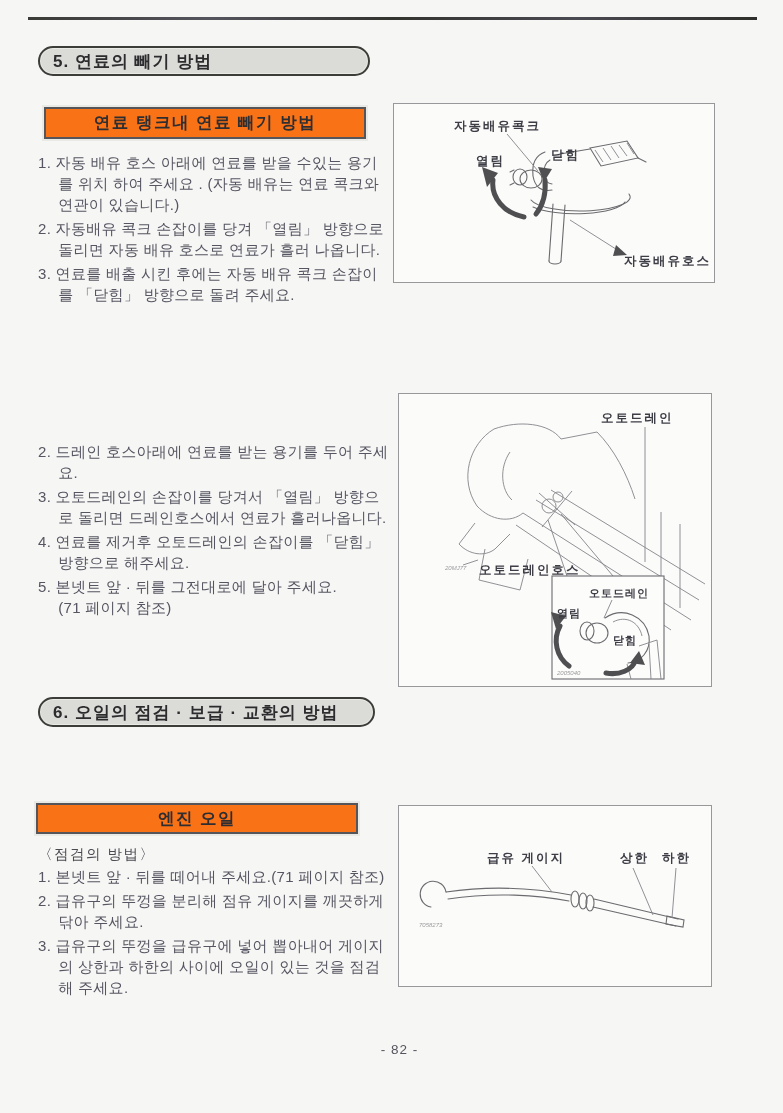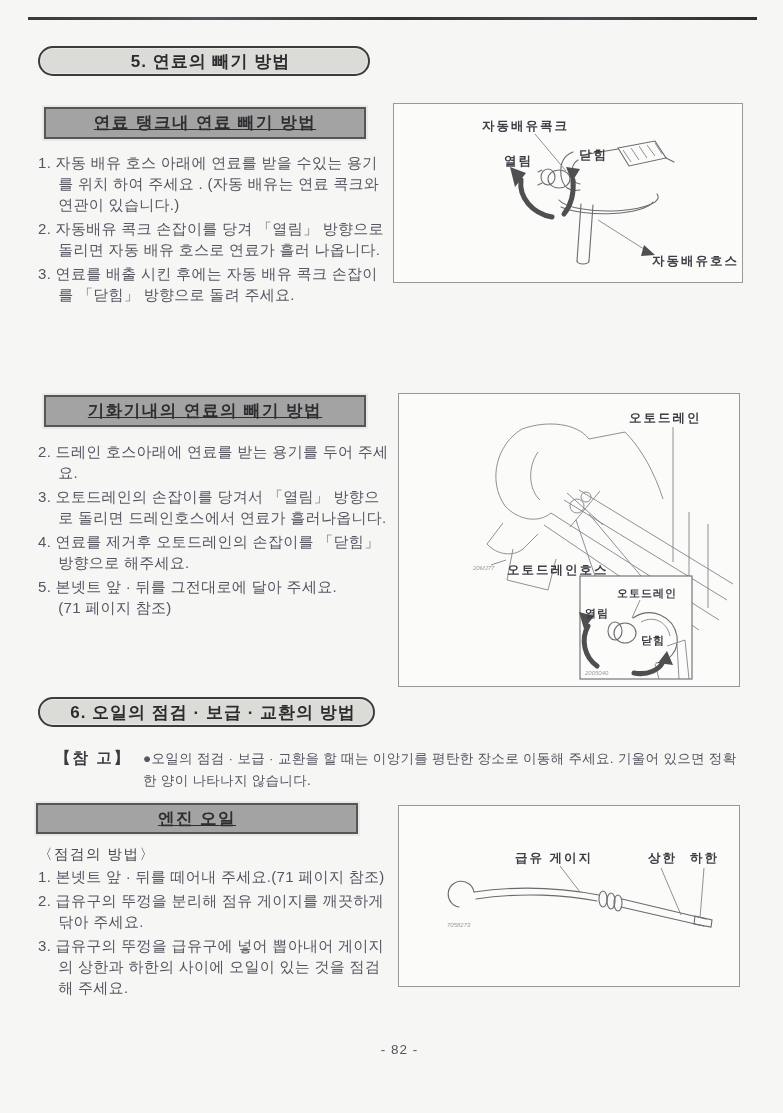--- a/index.html
+++ b/index.html
@@ -22,44 +22,41 @@
   .badge{
     height:26px;
     border:2px solid #3c3c38;
     border-radius:16px;
     background:#dbdbd8;
     display:flex;align-items:center;
     padding-left:13px;
     font-weight:bold;font-size:17px;letter-spacing:1px;
     color:#2c2c2e;
     box-shadow:inset 0 0 0 1px #e9e9e6;
-    justify-content:center;
   }
 
   .title-box{
     border:2px solid #55555a;
-    background:#a3a3a3;
+    background:#f97316;
     box-shadow:0 0 0 2px #e9e9e6;
     display:flex;align-items:center;justify-content:center;
     font-weight:bold;font-size:16.5px;letter-spacing:1.5px;
     color:#2e2e32;
-    text-decoration:underline;
   }
 
   .doc-list{font-size:15px;line-height:21px;letter-spacing:0.3px;color:#565662;}
   .doc-list .item{
     padding-left:1.35em;text-indent:-1.35em;
     margin-bottom:3px;
     white-space:pre-line;
   }
 
   .figure-box{
     border:1.5px solid #98989a;
     background:#fbfbfa;
-    padding-left:28px;
   }
   .figure-box svg{display:block;}
   svg text{fill:#3d3d46;font-family:"Liberation Sans","DejaVu Sans",sans-serif;}
   .fig-label{font-size:12.5px;letter-spacing:2px;font-weight:bold;}
   .fig-label-sm{font-size:11px;letter-spacing:1px;font-weight:bold;}
   .fig-code{font-size:6px;fill:#9a9a9c;font-style:italic;letter-spacing:0;}
   .sketch{stroke:#6b6b6f;stroke-width:1.1;fill:none;stroke-linecap:round;}
   .sketch-thin{stroke:#85858a;stroke-width:0.9;fill:none;}
   .arrow-stroke{stroke:#4f4f52;fill:none;stroke-linecap:round;}
   .arrow-head{fill:#4f4f52;stroke:none;}
@@ -131,23 +128,20 @@
         <polygon class="arrow-head" points="222,141 233,151 219,152"></polygon>
       </g>
 
       <text class="fig-label" x="60" y="26">자동배유콕크</text>
       <text class="fig-label" x="82" y="61">열림</text>
       <text class="fig-label" x="157" y="55">닫힘</text>
       <text class="fig-label" x="230" y="161">자동배유호스</text>
     </svg>
   </div>
 
-  <div class="abs title-box" style="left:44px;top:395px;width:318px;height:28px;">
-    <span>기화기내의 연료의 빼기 방법</span>
-  </div>
 
   <div class="abs doc-list" style="left:38px;top:441px;width:352px;">
     <div class="item">2. 드레인 호스아래에 연료를 받는 용기를 두어 주세요.</div>
     <div class="item">3. 오토드레인의 손잡이를 당겨서 「열림」 방향으로 돌리면 드레인호스에서 연료가 흘러나옵니다.</div>
     <div class="item">4. 연료를 제거후 오토드레인의 손잡이를 「닫힘」 방향으로 해주세요.</div>
     <div class="item">5. 본넷트 앞 · 뒤를 그전대로에 달아 주세요.
 (71 페이지 참조)</div>
   </div>
 
   <div class="abs figure-box" style="left:398px;top:393px;width:312px;height:292px;">
@@ -201,24 +195,20 @@
       <text class="fig-label-sm" x="158" y="223">열림</text>
       <text class="fig-label-sm" x="214" y="250">닫힘</text>
       <text class="fig-code" x="158" y="281">2005040</text>
     </svg>
   </div>
 
   <div class="abs badge" style="left:38px;top:697px;width:320px;">
     <span>6. 오일의 점검 · 보급 · 교환의 방법</span>
   </div>
 
-  <div class="abs note-row" style="left:55px;top:748px;width:695px;">
-    <div class="note-label">【참 고】</div>
-    <div class="note-text">●오일의 점검 · 보급 · 교환을 할 때는 이앙기를 평탄한 장소로 이동해 주세요. 기울어 있으면 정확한 양이 나타나지 않습니다.</div>
-  </div>
 
   <div class="abs title-box" style="left:36px;top:803px;width:318px;height:27px;">
     <span>엔진 오일</span>
   </div>
 
   <div class="abs check-heading" style="left:38px;top:845px;">〈점검의 방법〉</div>
 
   <div class="abs doc-list" style="left:38px;top:866px;width:352px;">
     <div class="item">1. 본넷트 앞 · 뒤를 떼어내 주세요.(71 페이지 참조)</div>
     <div class="item">2. 급유구의 뚜껑을 분리해 점유 게이지를 깨끗하게 닦아 주세요.</div>

